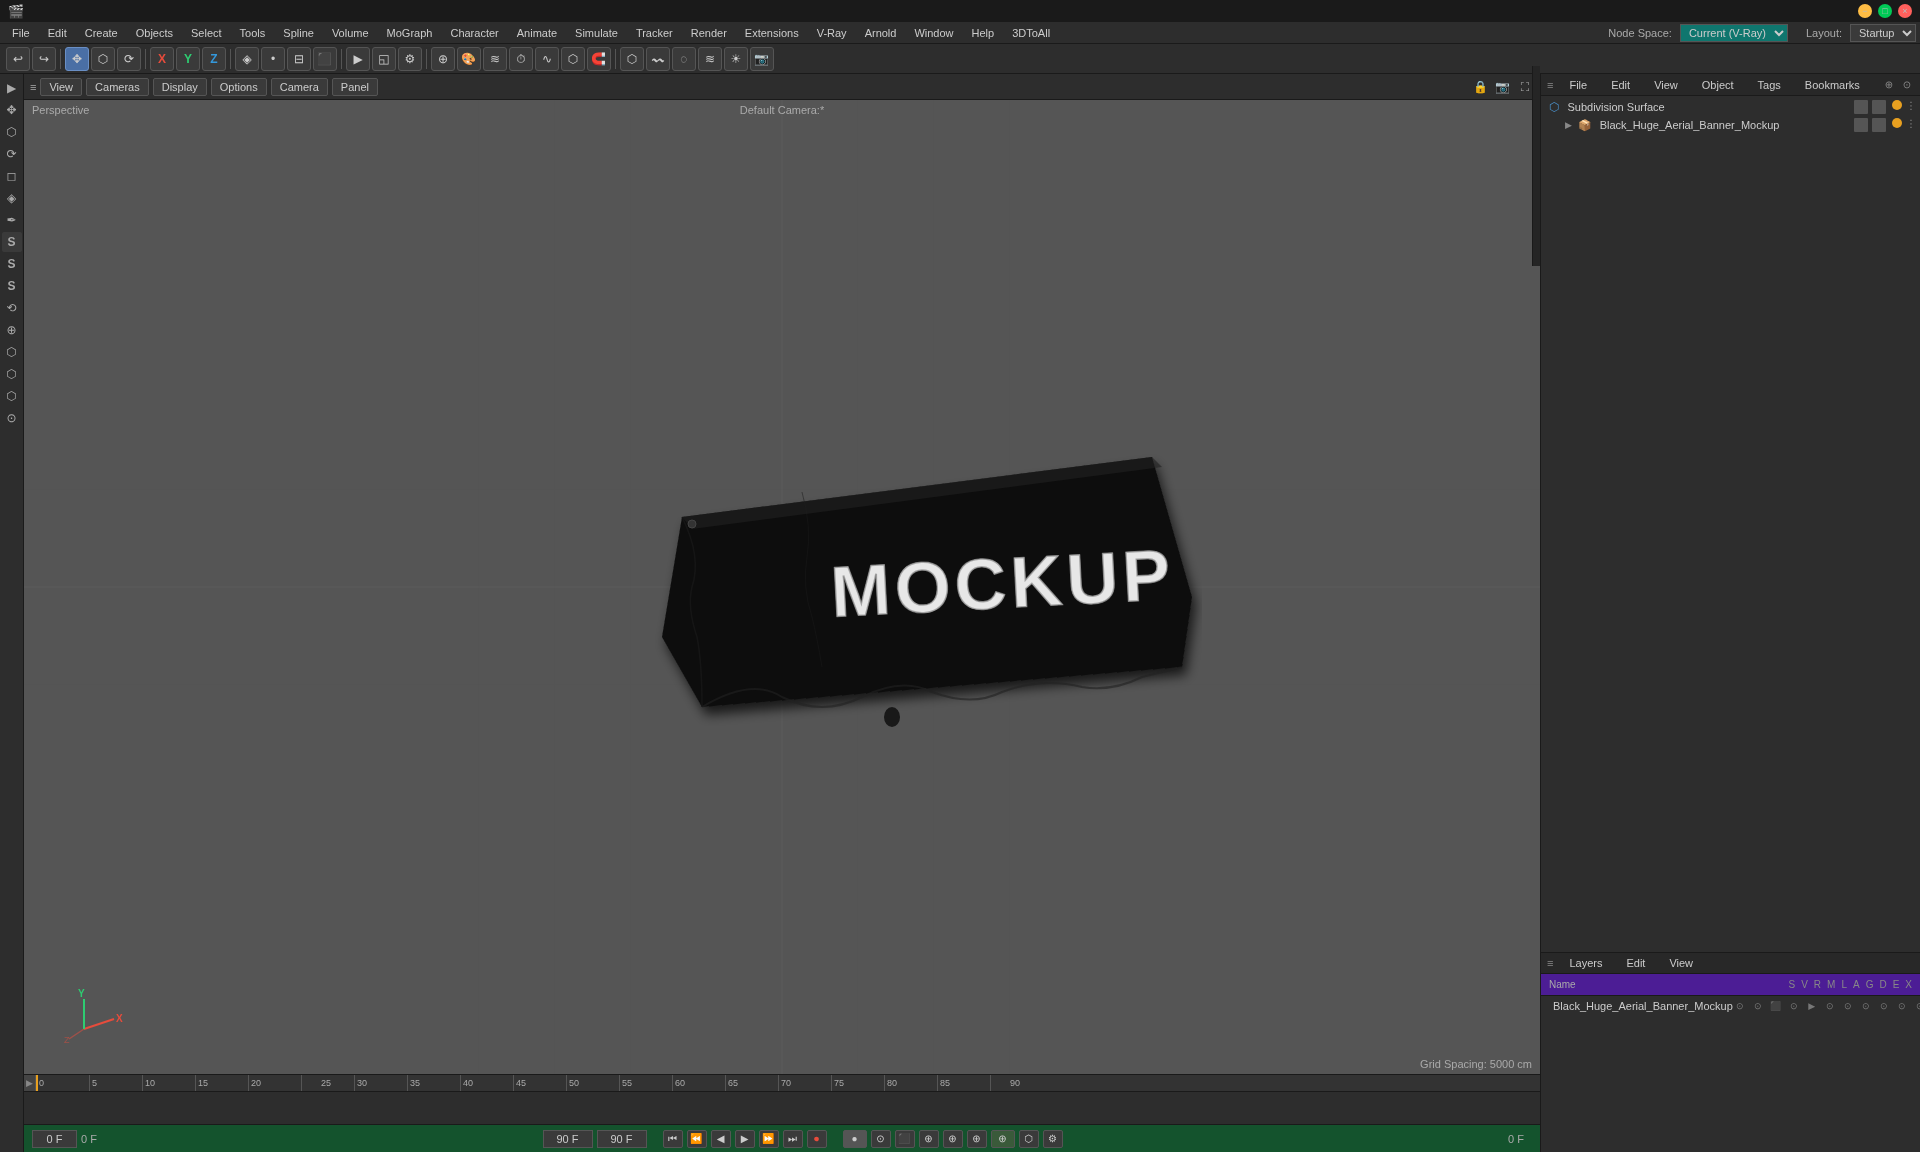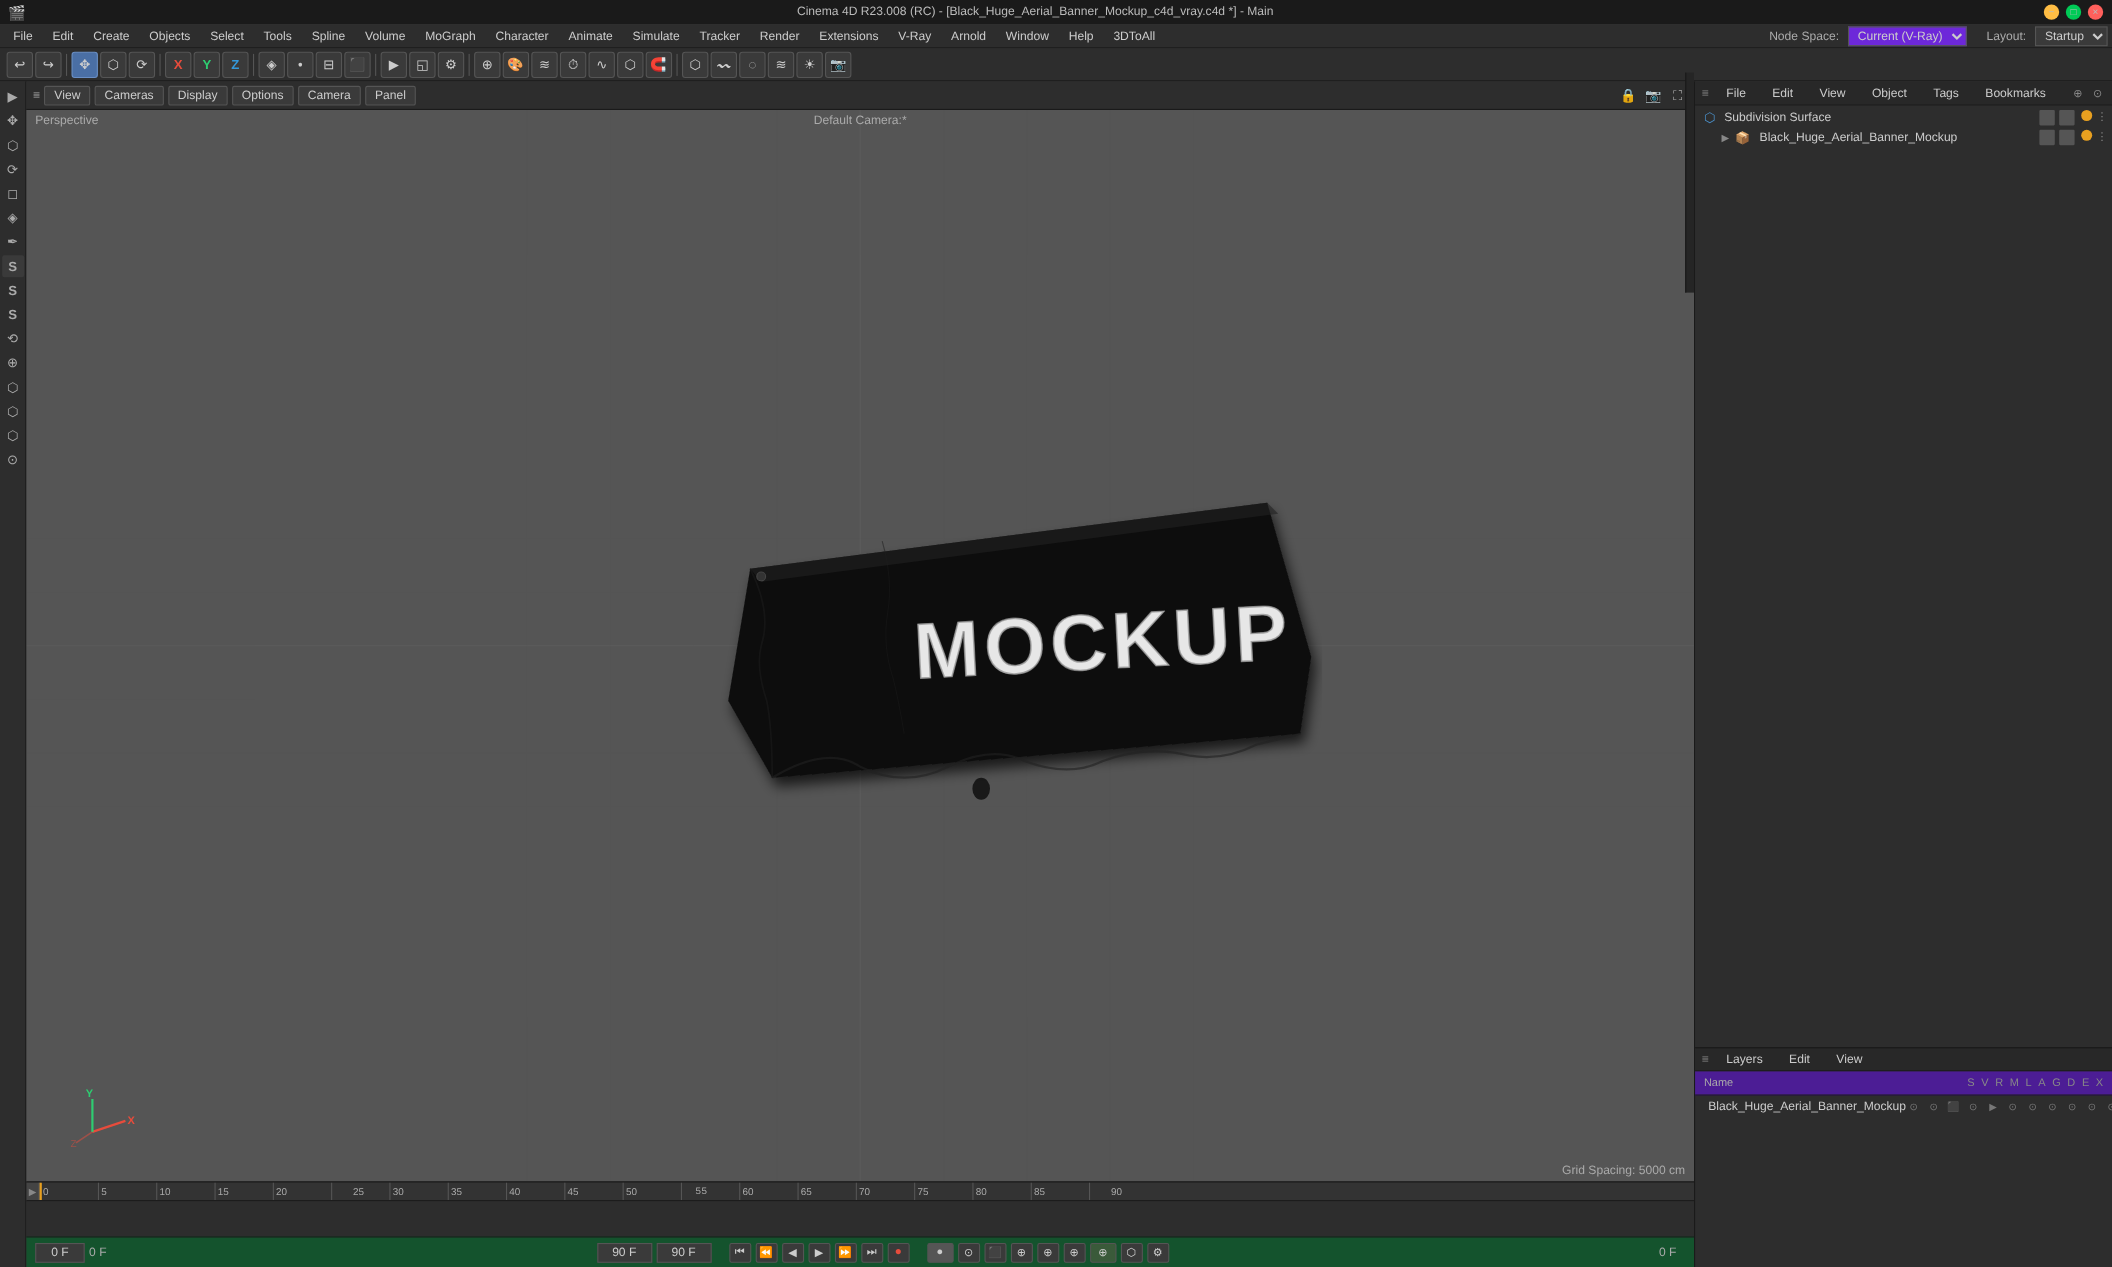--- a/index.html
+++ b/index.html
@@ -98,21 +98,20 @@
     .toolbar-icon.active { background: #4a6fa5; border-color: #6a8fc5; }
     .toolbar-sep { width: 1px; height: 20px; background: #555; margin: 0 2px; }
   </style>
 </head>
 <body>
 
 <div id="titlebar">
   <div style="display:flex;gap:6px;align-items:center;">
     <span style="font-size:13px;color:#c8a020;">🎬</span>
   </div>
-  <div class="title">Cinema 4D R23.008 (RC) - [Black_Huge_Aerial_Banner_Mockup_c4d_vray.c4d *] - Main</div>
   <div class="win-controls">
     <div class="win-btn min">−</div>
     <div class="win-btn max">□</div>
     <div class="win-btn close">×</div>
   </div>
 </div>
 
 <div id="menubar">
   <span class="menu-item">File</span>
   <span class="menu-item">Edit</span>
@@ -129,21 +128,21 @@
   <span class="menu-item">Tracker</span>
   <span class="menu-item">Render</span>
   <span class="menu-item">Extensions</span>
   <span class="menu-item">V-Ray</span>
   <span class="menu-item">Arnold</span>
   <span class="menu-item">Window</span>
   <span class="menu-item">Help</span>
   <span class="menu-item">3DToAll</span>
   <div style="margin-left:auto;display:flex;align-items:center;gap:8px;">
     <span style="color:#aaa;font-size:11px;">Node Space:</span>
-    <select style="background:#6d28d9;color:#ccc;border:1px solid #555;font-size:11px;padding:1px 4px;">
+    <select style="background:#0f766e;color:#ccc;border:1px solid #555;font-size:11px;padding:1px 4px;">
       <option>Current (V-Ray)</option>
     </select>
     <span style="color:#aaa;font-size:11px;margin-left:10px;">Layout:</span>
     <select style="background:#3a3a3a;color:#ccc;border:1px solid #555;font-size:11px;padding:1px 4px;">
       <option>Startup</option>
     </select>
   </div>
 </div>
 
 <div id="main-toolbar">
@@ -298,21 +297,21 @@
       <div style="position:absolute;left:65px;color:#aaa;font-size:9px;border-left:1px solid #555;padding-left:2px;height:100%;display:flex;align-items:center;">5</div>
       <div style="position:absolute;left:118px;color:#aaa;font-size:9px;border-left:1px solid #555;padding-left:2px;height:100%;display:flex;align-items:center;">10</div>
       <div style="position:absolute;left:171px;color:#aaa;font-size:9px;border-left:1px solid #555;padding-left:2px;height:100%;display:flex;align-items:center;">15</div>
       <div style="position:absolute;left:224px;color:#aaa;font-size:9px;border-left:1px solid #555;padding-left:2px;height:100%;display:flex;align-items:center;">20</div>
       <div style="position:absolute;left:277px;color:#aaa;font-size:9px;border-left:1px solid #555;padding-left:19px;height:100%;display:flex;align-items:center;">25</div>
       <div style="position:absolute;left:330px;color:#aaa;font-size:9px;border-left:1px solid #555;padding-left:2px;height:100%;display:flex;align-items:center;">30</div>
       <div style="position:absolute;left:383px;color:#aaa;font-size:9px;border-left:1px solid #555;padding-left:2px;height:100%;display:flex;align-items:center;">35</div>
       <div style="position:absolute;left:436px;color:#aaa;font-size:9px;border-left:1px solid #555;padding-left:2px;height:100%;display:flex;align-items:center;">40</div>
       <div style="position:absolute;left:489px;color:#aaa;font-size:9px;border-left:1px solid #555;padding-left:2px;height:100%;display:flex;align-items:center;">45</div>
       <div style="position:absolute;left:542px;color:#aaa;font-size:9px;border-left:1px solid #555;padding-left:2px;height:100%;display:flex;align-items:center;">50</div>
-      <div style="position:absolute;left:595px;color:#aaa;font-size:9px;border-left:1px solid #555;padding-left:12px;height:100%;display:flex;align-items:center;font-family:Liberation Mono, monospace;">55</div>
+      <div style="position:absolute;left:595px;color:#aaa;font-size:9px;border-left:1px solid #555;padding-left:2px;height:100%;display:flex;align-items:center;">55</div>
       <div style="position:absolute;left:648px;color:#aaa;font-size:9px;border-left:1px solid #555;padding-left:2px;height:100%;display:flex;align-items:center;">60</div>
       <div style="position:absolute;left:701px;color:#aaa;font-size:9px;border-left:1px solid #555;padding-left:2px;height:100%;display:flex;align-items:center;">65</div>
       <div style="position:absolute;left:754px;color:#aaa;font-size:9px;border-left:1px solid #555;padding-left:2px;height:100%;display:flex;align-items:center;">70</div>
       <div style="position:absolute;left:807px;color:#aaa;font-size:9px;border-left:1px solid #555;padding-left:2px;height:100%;display:flex;align-items:center;">75</div>
       <div style="position:absolute;left:860px;color:#aaa;font-size:9px;border-left:1px solid #555;padding-left:2px;height:100%;display:flex;align-items:center;">80</div>
       <div style="position:absolute;left:913px;color:#aaa;font-size:9px;border-left:1px solid #555;padding-left:2px;height:100%;display:flex;align-items:center;">85</div>
       <div style="position:absolute;left:966px;color:#aaa;font-size:9px;border-left:1px solid #555;padding-left:19px;height:100%;display:flex;align-items:center;">90</div>
 
       <div style="position:absolute;left:12px;top:0;width:2px;height:100%;background:#e8a020;z-index:2;"></div>
     </div>

